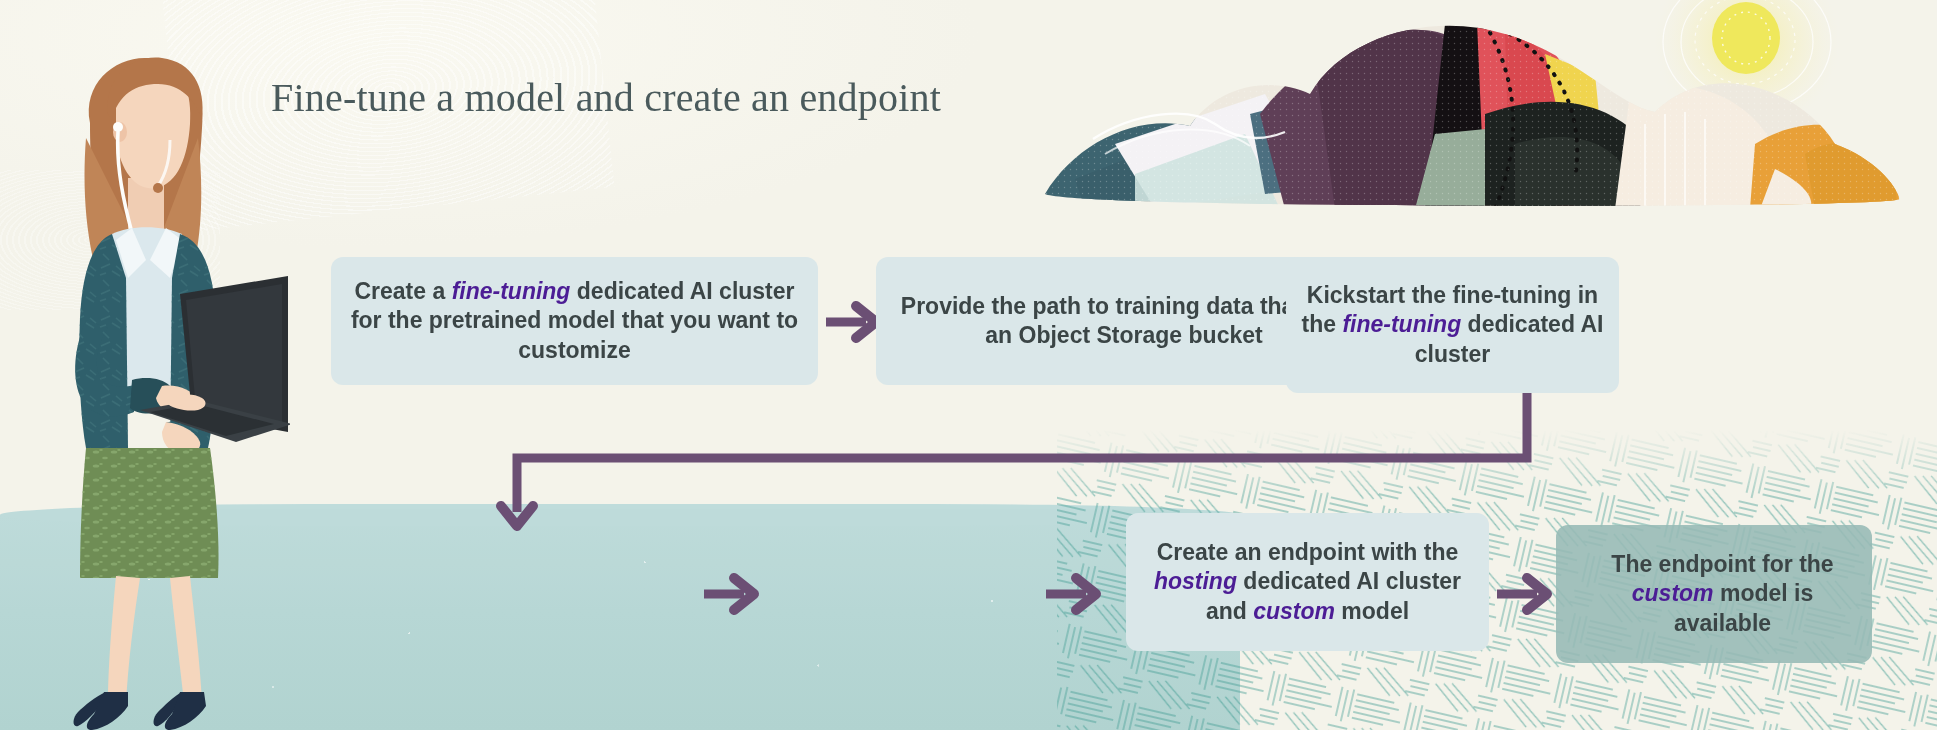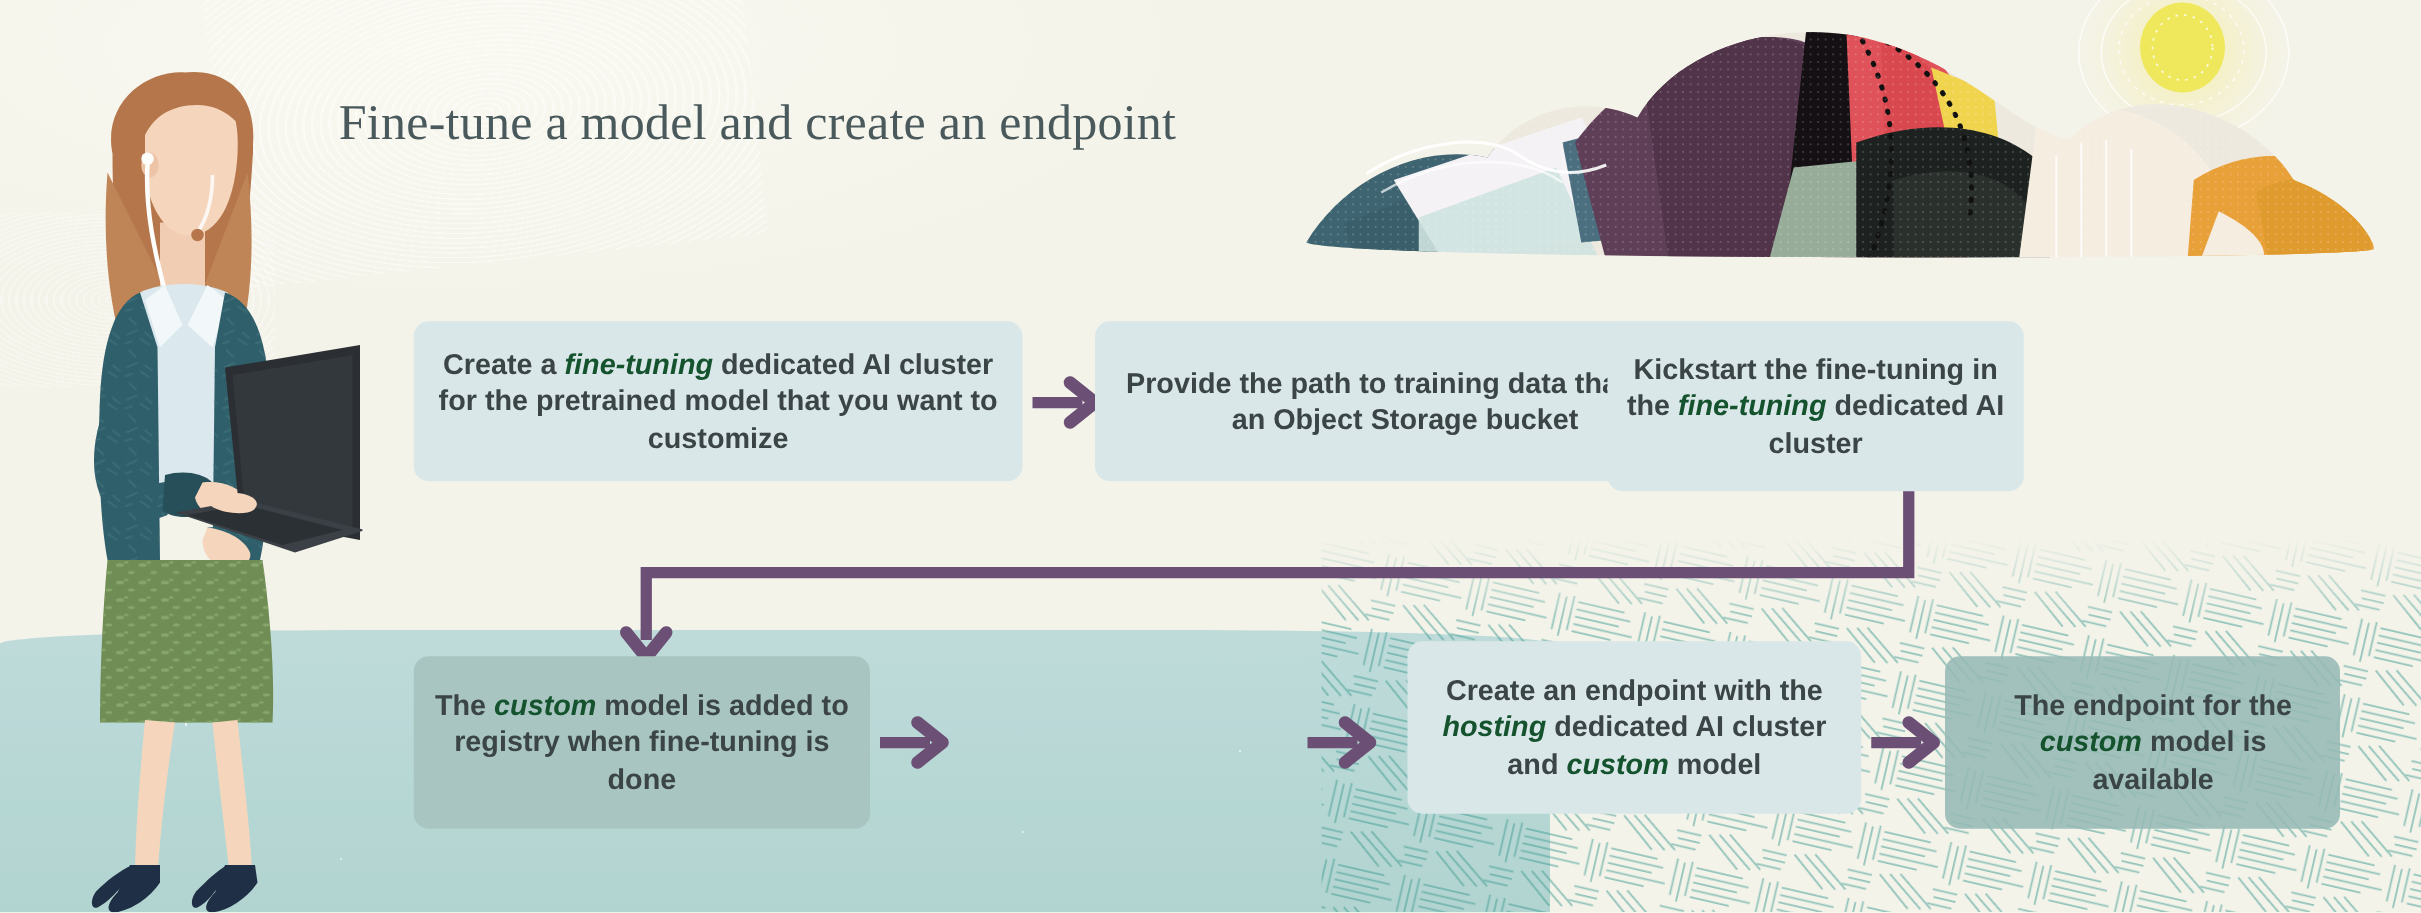--- a/index.html
+++ b/index.html
@@ -99,21 +99,21 @@
     line-height:1.28;
     color:#3b4546;
     padding: 10px 14px;
   }
   .box.light  { background:#dae7e9; }
   .box.teal   { background:#a9c5c1; }
   .box.teal2  { background:rgba(150,185,181,.88);padding-left:31px; }
   .box em {
     font-style: italic;
     font-weight:700;
-    color:#14532d;
+    color:#4c1d95;
   }
 
   
   .conn { position:absolute; left:0; top:0; width:1937px; height:730px; pointer-events:none; }
   .conn svg { display:block; width:100%; height:100%; }
 </style>
 </head>
 <body>
 
 <div id="stage">
@@ -333,23 +333,20 @@
   </div>
 
   <div class="box light" style="left:876px; top:257px; width:496px; height:128px;">
     <div>Provide the path to training data that’s in an Object Storage bucket</div>
   </div>
 
   <div class="box light" style="left:1286px; top:257px; width:333px; height:136px;">
     <div>Kickstart the fine-tuning in the <em>fine-tuning</em> dedicated AI cluster</div>
   </div>
 
-  <div class="box teal" style="left:331px; top:525px; width:365px; height:138px;">
-    <div>The <em>custom</em> model is added to registry when fine-tuning is done</div>
-  </div>
 
 
   <div class="box light" style="left:1126px; top:513px; width:363px; height:138px;">
     <div>Create an endpoint with the <em>hosting</em> dedicated AI cluster and <em>custom</em> model</div>
   </div>
 
   <div class="box teal2" style="left:1556px; top:525px; width:316px; height:138px;">
     <div>The endpoint for the <em>custom</em> model is available</div>
   </div>
 

